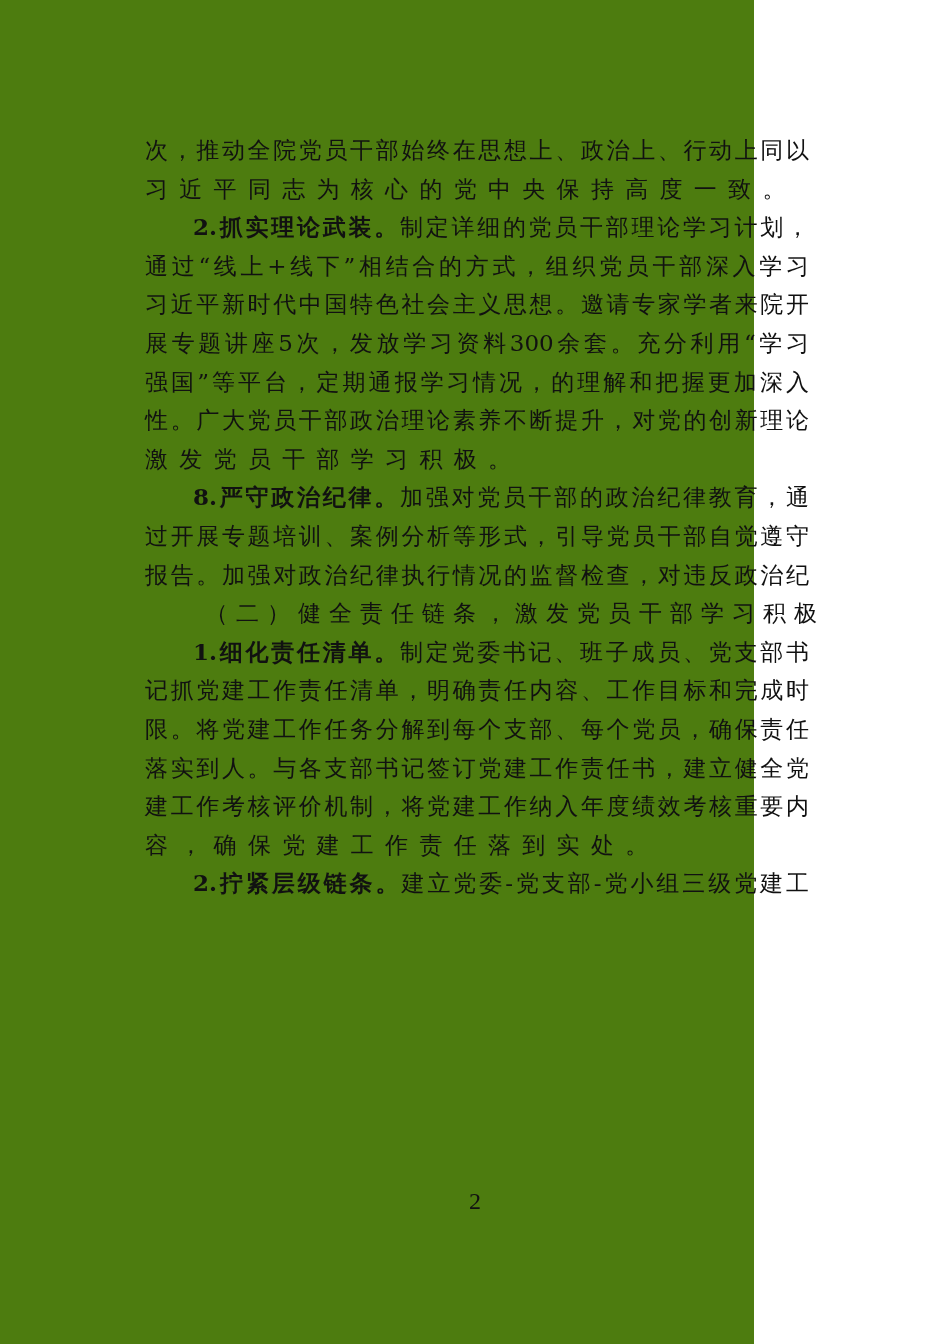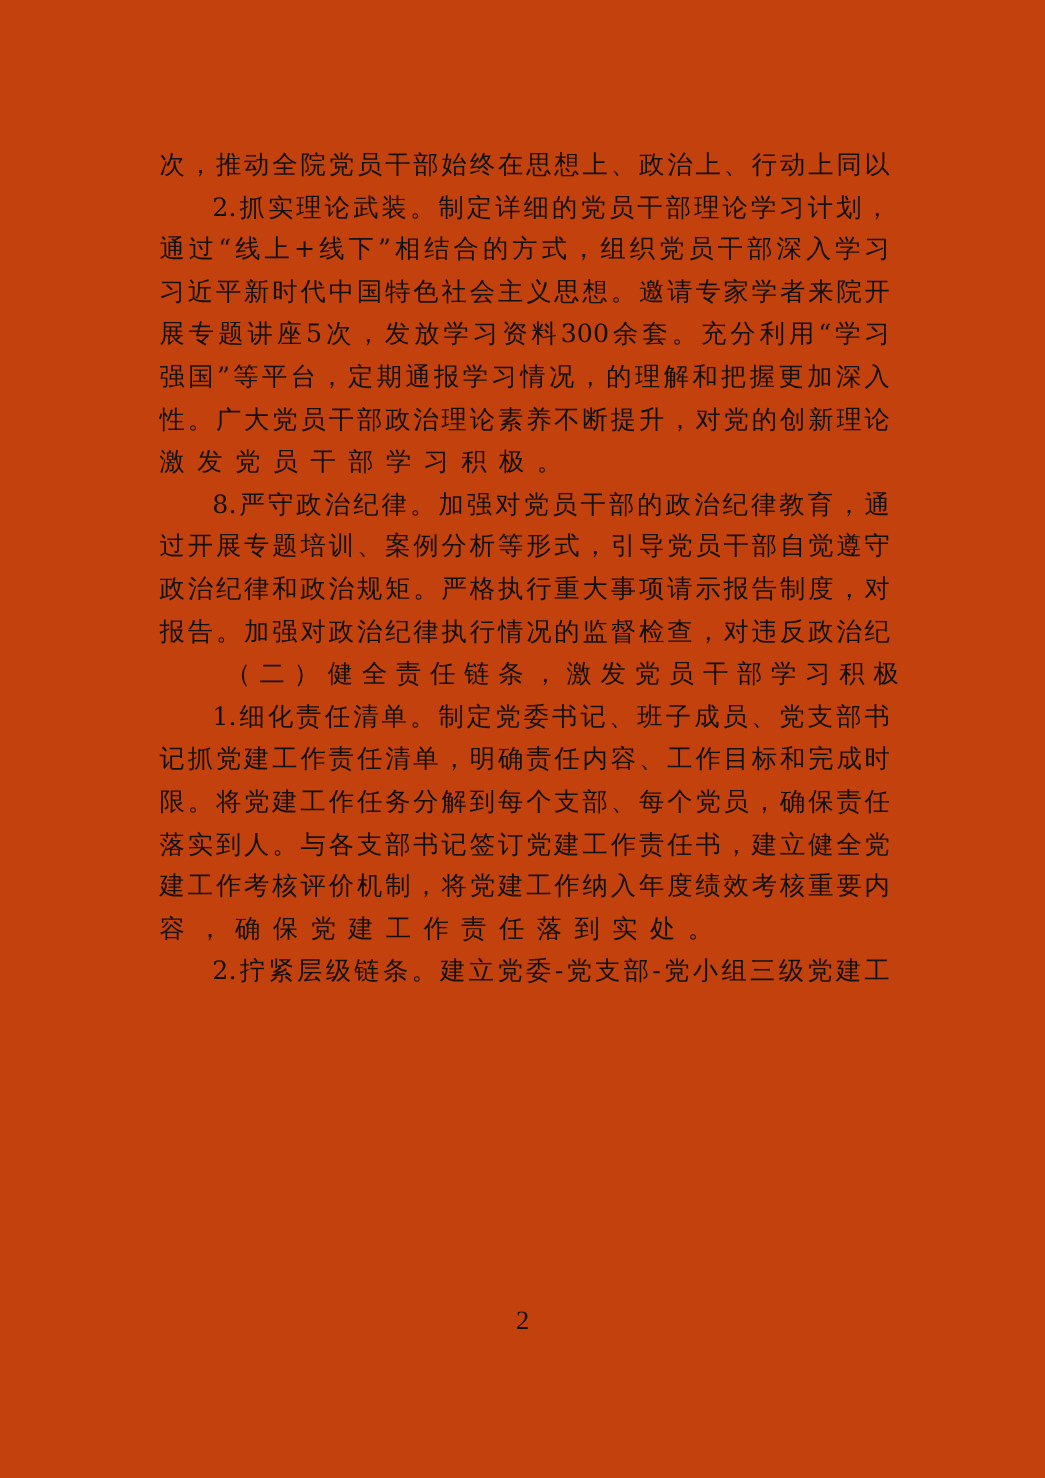--- a/index.html
+++ b/index.html
@@ -1,55 +1,55 @@
 <!DOCTYPE html>
 <html><head>
 <meta charset="utf-8">
 <style>
   html, body { margin: 0; padding: 0; background: #ffffff; }
   body { width: 950px; height: 1344px; position: relative; overflow: hidden; }
-  .page { position: absolute; left: 0; top: 0; width: 950px; height: 1344px; background: #c2410c; }
+  .page { position: absolute; left: 0; top: 0; width: 754px; height: 1344px; background: #4d7c0f; }
   .content {
     position: absolute; left: 145px; top: 131px; width: 664px;
     font-family: "DejaVu Serif", "Liberation Serif", serif;
     font-size: 23px; color: #111111;
   }
   .line {
     height: 38.6px; line-height: 38.6px; white-space: nowrap;
     text-align: justify; text-align-last: justify;
     letter-spacing: 0;
   }
   .line.last { text-align-last: left; letter-spacing: 11.3px; }
   .line.indent { padding-left: 48px; }
-  .bold { font-weight: normal; }
+  .bold { font-weight: bold; }
   .heading { padding-left: 60px; text-align-last: left; letter-spacing: 8px; }
   .page-number {
     position: absolute; left: 0; width: 950px; top: 1188px; text-align: center;
     font-family: "Liberation Serif", "DejaVu Serif", serif; font-size: 24px; color: #111111;
   }
 </style>
 </head>
 <body>
 
 <div class="page">
   <div class="content">
 
     <div class="line">次，推动全院党员干部始终在思想上、政治上、行动上同以</div>
+    <div class="line last">习近平同志为核心的党中央保持高度一致。</div>
 
     <div class="line indent"><span class="bold">2.抓实理论武装。</span><span>制定详细的党员干部理论学习计划，</span></div>
     <div class="line">通过“线上+线下”相结合的方式，组织党员干部深入学习</div>
     <div class="line">习近平新时代中国特色社会主义思想。邀请专家学者来院开</div>
     <div class="line">展专题讲座5次，发放学习资料300余套。充分利用“学习</div>
     <div class="line">强国”等平台，定期通报学习情况，的理解和把握更加深入</div>
     <div class="line">性。广大党员干部政治理论素养不断提升，对党的创新理论</div>
     <div class="line last">激发党员干部学习积极。</div>
 
     <div class="line indent"><span class="bold">8.严守政治纪律。</span><span>加强对党员干部的政治纪律教育，通</span></div>
     <div class="line">过开展专题培训、案例分析等形式，引导党员干部自觉遵守</div>
-    <div class="line">政治纪律和政治规矩。严格执行重大事项请示报告制度，对</div>
     <div class="line">报告。加强对政治纪律执行情况的监督检查，对违反政治纪</div>
 
     <div class="line heading">（二）健全责任链条，激发党员干部学习积极</div>
 
     <div class="line indent"><span class="bold">1.细化责任清单。</span><span>制定党委书记、班子成员、党支部书</span></div>
     <div class="line">记抓党建工作责任清单，明确责任内容、工作目标和完成时</div>
     <div class="line">限。将党建工作任务分解到每个支部、每个党员，确保责任</div>
     <div class="line">落实到人。与各支部书记签订党建工作责任书，建立健全党</div>
     <div class="line">建工作考核评价机制，将党建工作纳入年度绩效考核重要内</div>
     <div class="line last">容，确保党建工作责任落到实处。</div>

